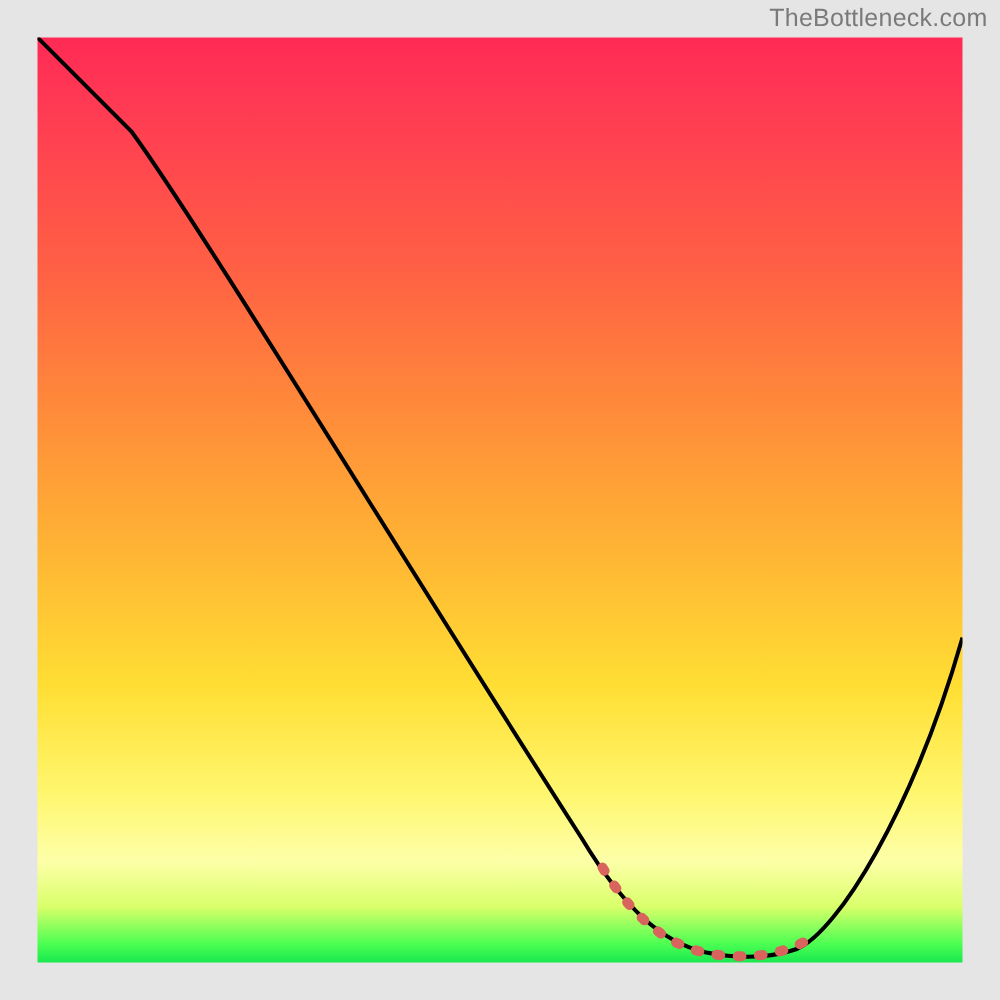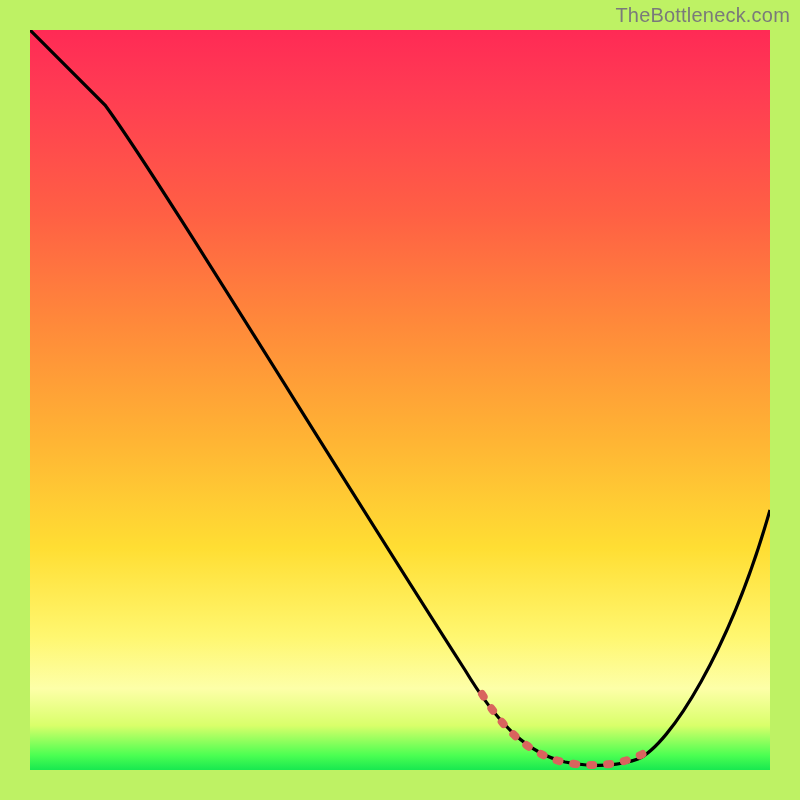--- a/index.html
+++ b/index.html
@@ -10,21 +10,21 @@
     background: #000;
     overflow: hidden;
     font-family: Arial, Helvetica, sans-serif;
   }
   .frame {
     position: absolute;
     left: 0;
     top: 0;
     width: 800px;
     height: 800px;
-    background: #bef264;
+    background: #e5e5e5;
   }
   .plot {
     position: absolute;
     left: 30px;
     top: 30px;
     width: 740px;
     height: 740px;
     
     background: linear-gradient(
       to bottom,

